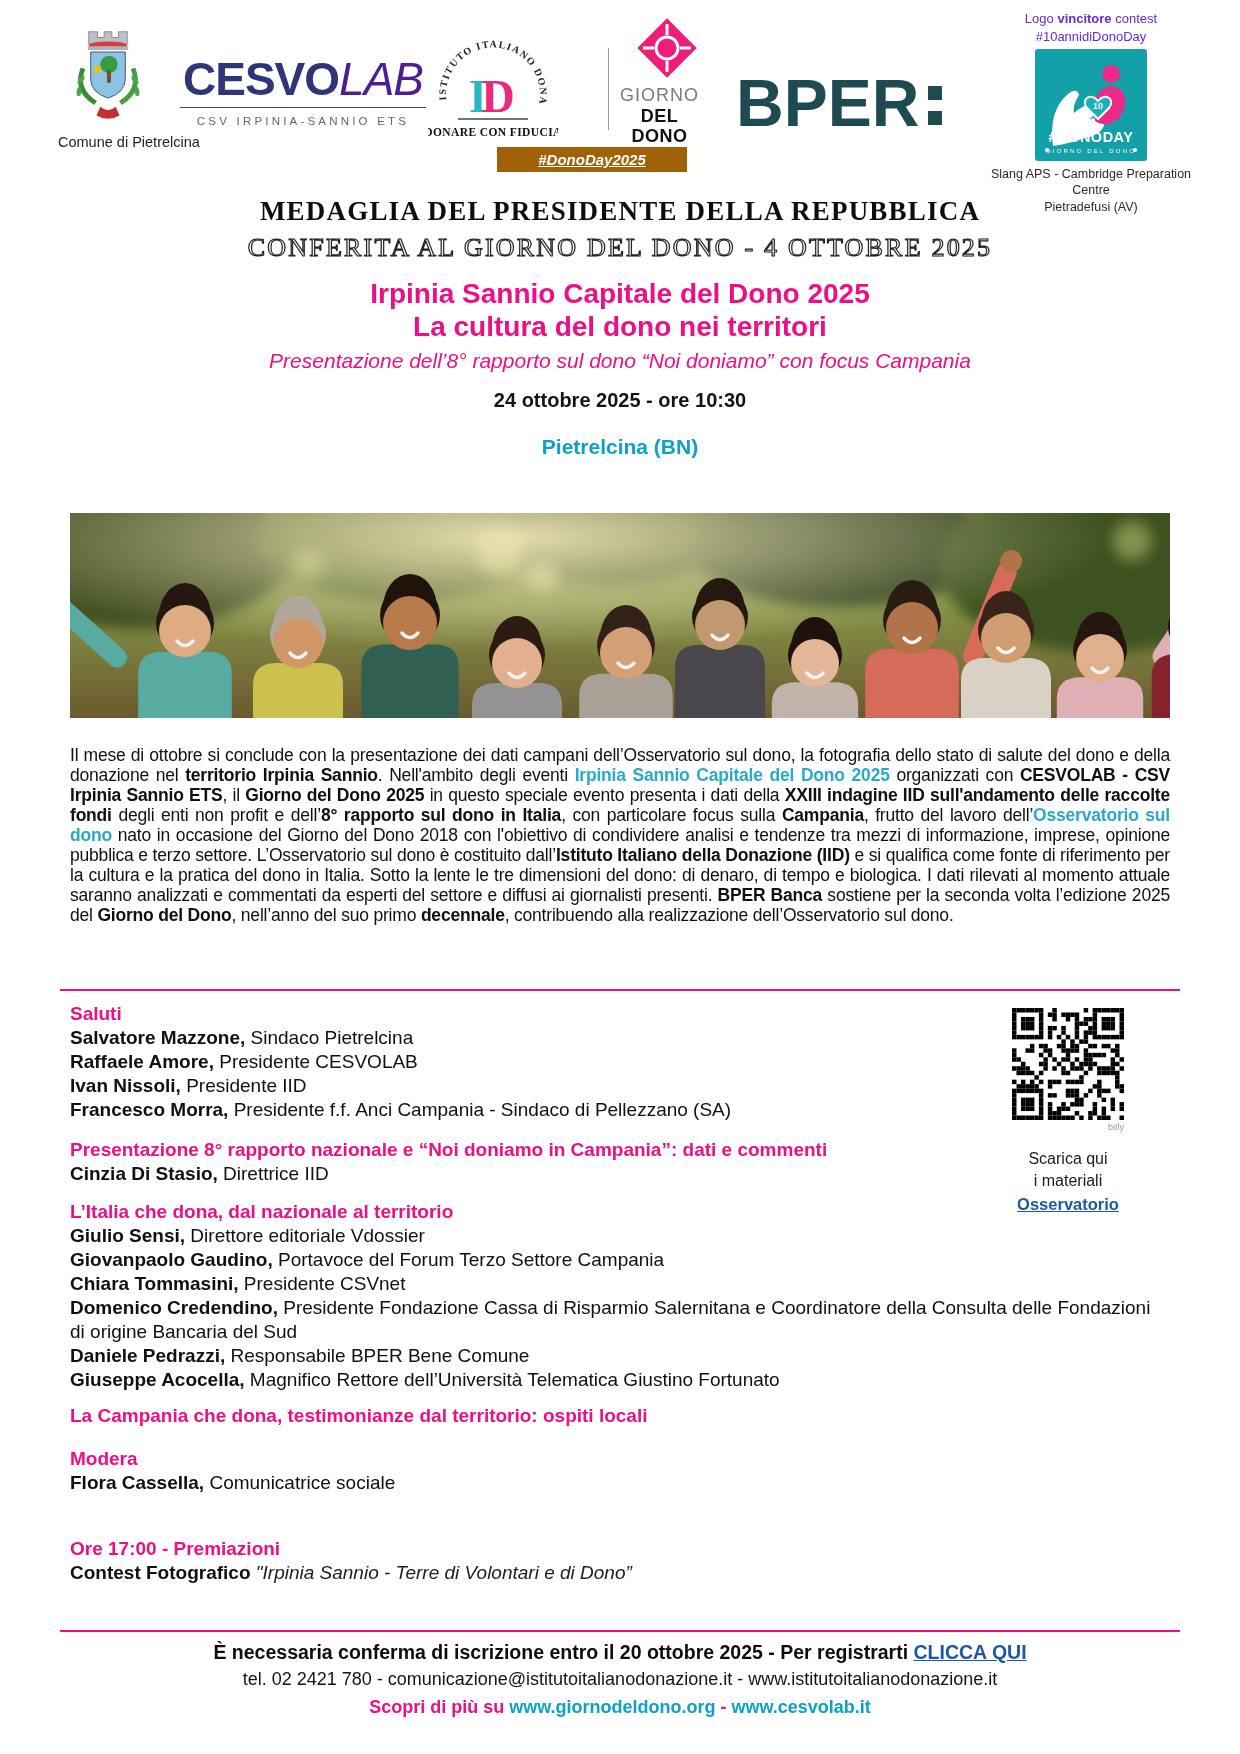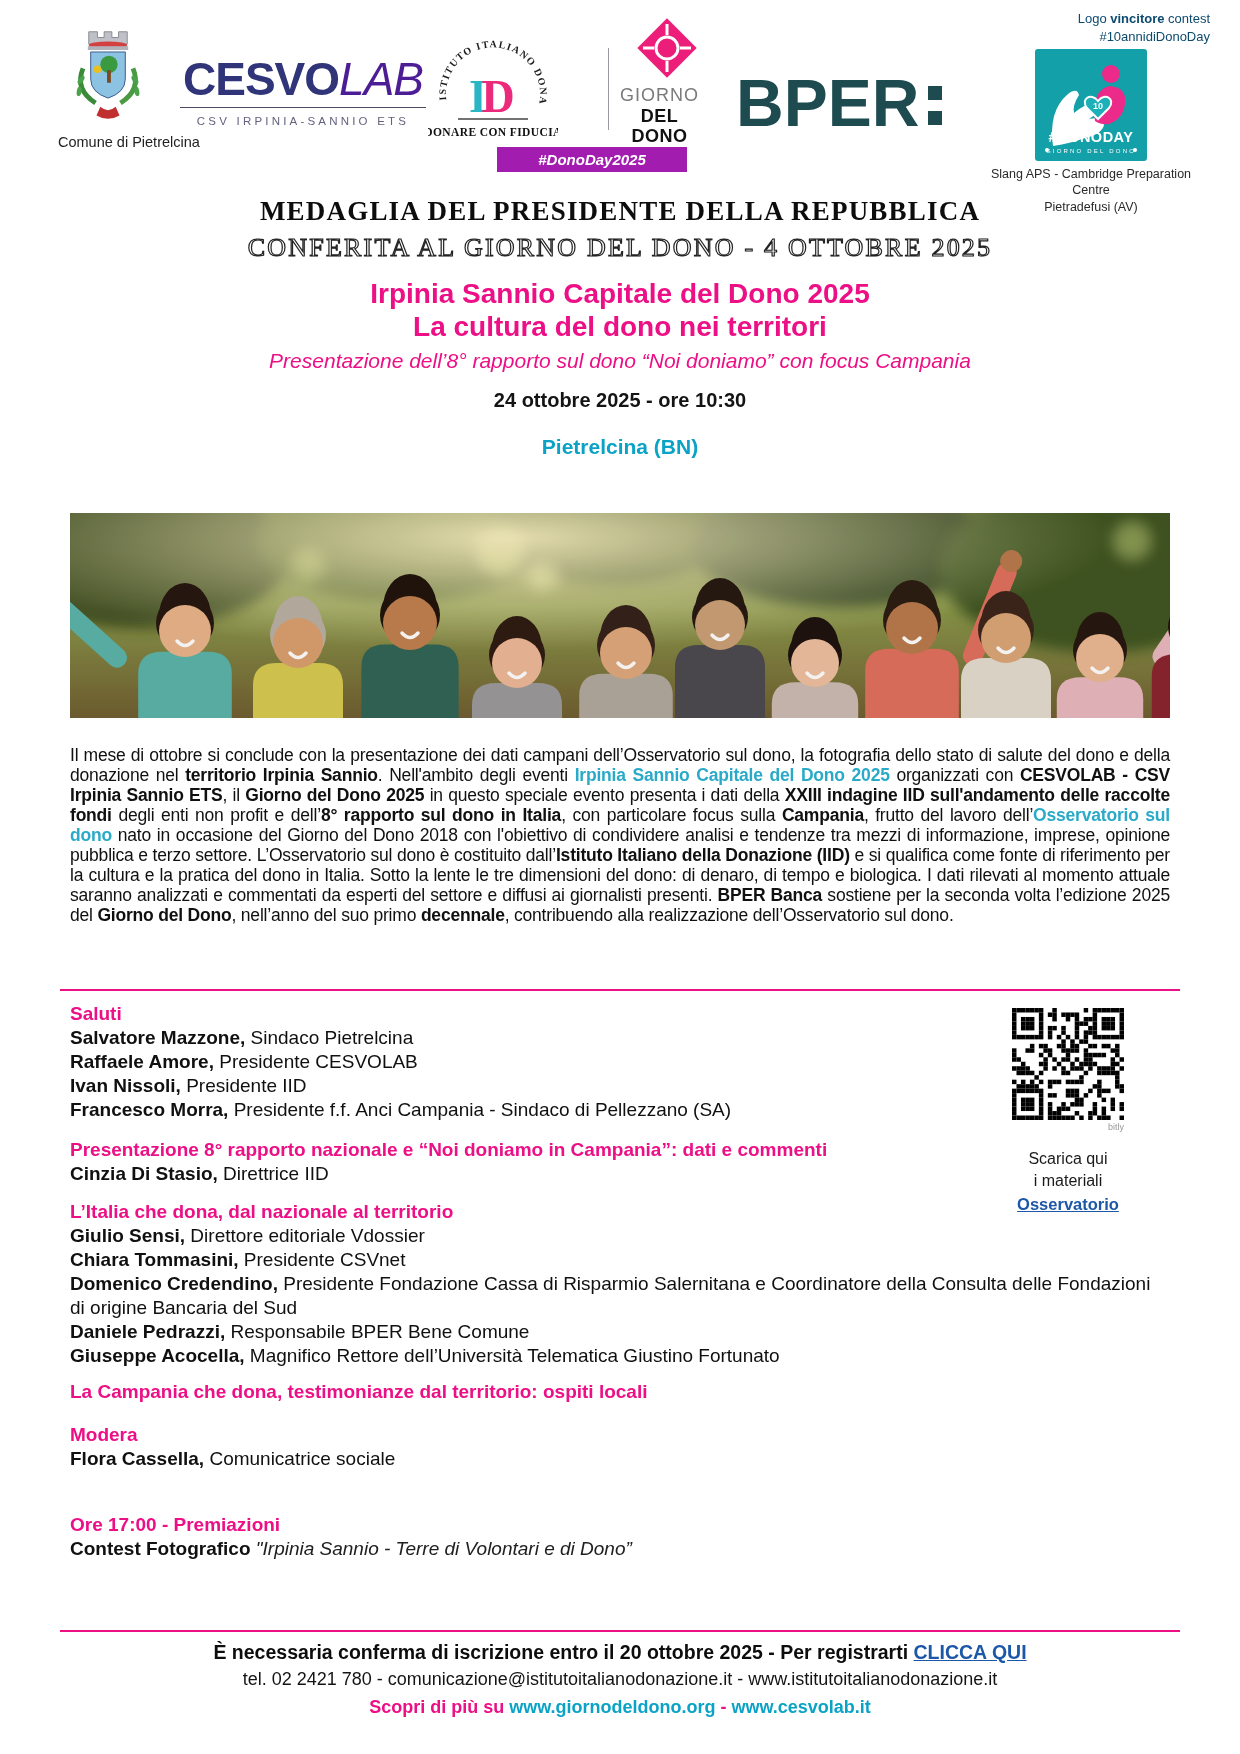--- a/index.html
+++ b/index.html
@@ -19,28 +19,28 @@
   .ces-sub{margin-top:7px;font-size:11.5px;letter-spacing:3.2px;color:#62627e;white-space:nowrap;}
   .iid{left:428px;top:24px;width:130px;}
   .arc-t{font-family:"Liberation Serif",serif;font-size:10px;font-weight:700;letter-spacing:1.4px;fill:#1d1d1d;}
   .iid-i{font-family:"Liberation Serif",serif;font-size:46px;font-weight:700;fill:#2ab5c4;}
   .iid-d{font-family:"Liberation Serif",serif;font-size:46px;font-weight:700;fill:#ec2a7c;}
   .iid-tag{font-family:"Liberation Serif",serif;font-size:11.5px;font-weight:700;fill:#111;letter-spacing:.4px;}
   .vdiv{left:608px;top:48px;width:1px;height:82px;background:#9a9aa6;}
   .giorno{left:612px;top:16px;width:95px;text-align:center;}
   .g1{font-size:18px;color:#7a7a7a;letter-spacing:1px;line-height:1.1;margin-top:2px;}
   .g2{font-size:18px;color:#111;font-weight:700;letter-spacing:.5px;line-height:1.15;}
-  .donoday-banner{left:497px;top:147px;width:190px;height:25px;background:#a21caf;color:#fff;
-        font-size:15px;font-weight:700;font-style:italic;text-align:center;line-height:25px;}
+  .donoday-banner{left:497px;top:147px;width:190px;height:25px;background:#a16207;color:#fff;
+        font-size:15px;font-weight:700;font-style:italic;text-align:center;line-height:25px;text-decoration:underline;}
   .bper{left:736px;top:70px;display:flex;align-items:center;}
   .bper-t{font-size:66px;font-weight:800;letter-spacing:0px;color:#1d4b50;line-height:1;}
   .bper-colon{display:inline-flex;flex-direction:column;gap:11px;margin-left:9px;transform:translateY(2px);}
   .bper-colon i{width:14px;height:14px;background:#1d4b50;}
   .winner{left:972px;top:10px;width:238px;text-align:center;}
-  .win-cap{font-size:13px;color:#0c4a6e;line-height:1.35;text-align:right;}
+  .win-cap{font-size:13px;color:#6d28d9;line-height:1.35;}
   .win-sub{font-size:12.5px;color:#2a2a2a;line-height:1.3;}
   .donoday-sq{margin:4px auto 5px auto;display:block;}
 
   
   .medal1{top:196px;font-family:"Liberation Serif",serif;font-size:27px;font-weight:700;letter-spacing:1.2px;color:#0d0d0d;}
   .medal2{top:233px;font-family:"Liberation Serif",serif;font-size:26px;letter-spacing:2.2px;
           color:#fbfbfb;-webkit-text-stroke:1.15px #222;text-shadow:0 0 1px #444;}
   .main1{top:278px;font-size:28px;font-weight:700;color:#ec0f86;}
   .main2{top:311px;font-size:28px;font-weight:700;color:#ec0f86;}
   .subt{top:349px;font-size:21px;font-style:italic;color:#ec0f86;}
@@ -298,20 +298,21 @@
         <div class="pline"><span class="pname">Ivan Nissoli,</span><span class="prole"> Presidente IID</span></div>
         <div class="pline"><span class="pname">Francesco Morra,</span><span class="prole"> Presidente f.f. Anci Campania - Sindaco di Pellezzano (SA)</span></div>
       </div>
       <div class="sec sec1">
         <div class="sech">Presentazione 8° rapporto nazionale e “Noi doniamo in Campania”: dati e commenti</div>
         <div class="pline"><span class="pname">Cinzia Di Stasio,</span><span class="prole"> Direttrice IID</span></div>
       </div>
       <div class="sec sec2">
         <div class="sech">L’Italia che dona, dal nazionale al territorio</div>
         <div class="pline"><span class="pname">Giulio Sensi,</span><span class="prole"> Direttore editoriale Vdossier</span></div>
+        <div class="pline"><span class="pname">Giovanpaolo Gaudino,</span><span class="prole"> Portavoce del Forum Terzo Settore Campania</span></div>
         <div class="pline"><span class="pname">Chiara Tommasini,</span><span class="prole"> Presidente CSVnet</span></div>
         <div class="pline"><span class="pname">Domenico Credendino,</span><span class="prole"> Presidente Fondazione Cassa di Risparmio Salernitana e Coordinatore della Consulta delle Fondazioni di origine Bancaria del Sud</span></div>
         <div class="pline"><span class="pname">Daniele Pedrazzi,</span><span class="prole"> Responsabile BPER Bene Comune</span></div>
         <div class="pline"><span class="pname">Giuseppe Acocella,</span><span class="prole"> Magnifico Rettore dell’Università Telematica Giustino Fortunato</span></div>
       </div>
       <div class="sec sec3">
         <div class="sech">La Campania che dona, testimonianze dal territorio: ospiti locali</div>
       </div>
       <div class="sec sec4">
         <div class="sech">Modera</div>

